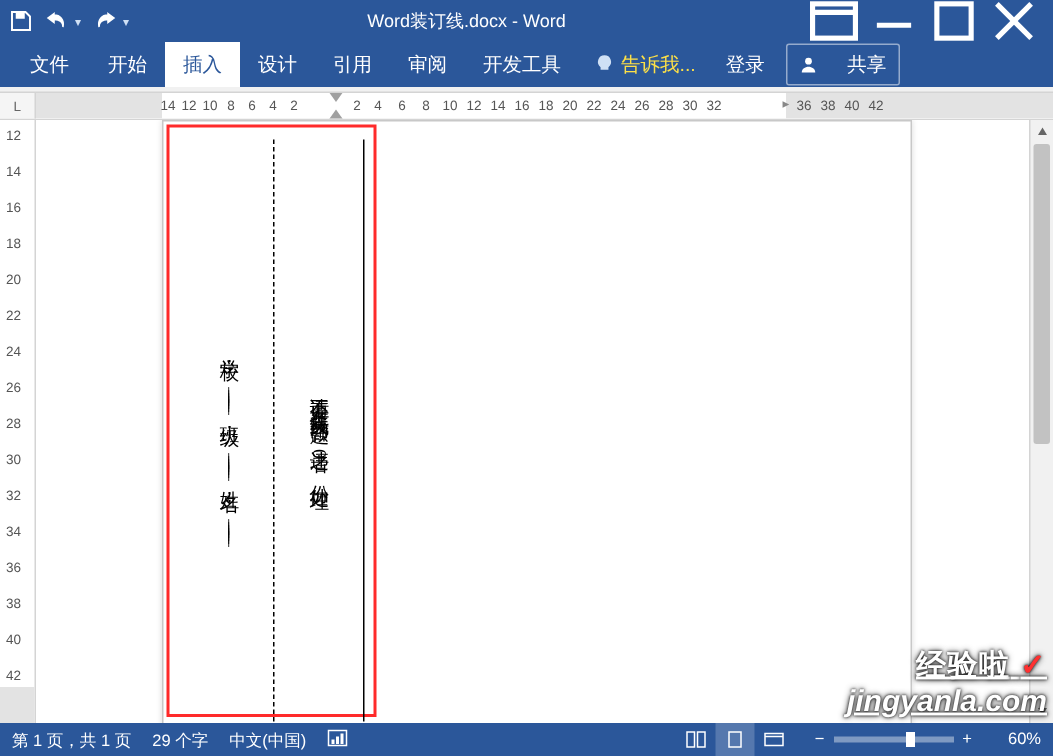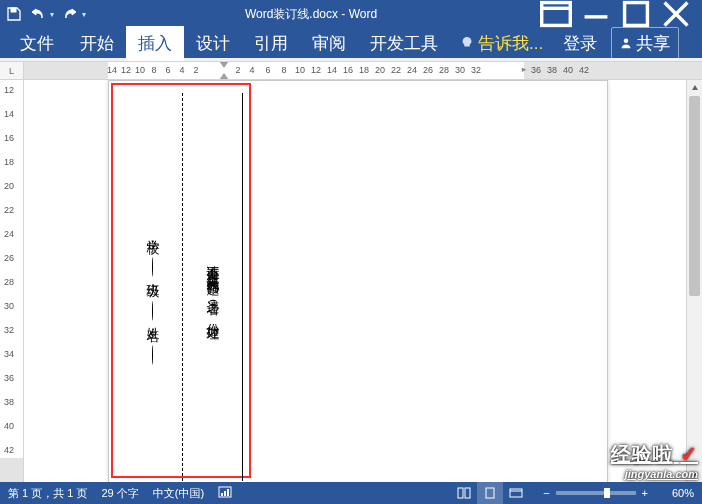--- a/index.html
+++ b/index.html
@@ -28,35 +28,35 @@
   .win-controls { display: flex; align-items:center; gap: 0; }
   .win-btn { width: 40px; height: 28px; display:flex; align-items:center; justify-content:center; }
   .win-btn svg { stroke:#fff; fill:none; stroke-width:1.2; }
 
   
   .ribbon-tabs {
     background: #2b579a;
     height: 30px;
     display: flex; align-items:center;
     padding-left: 6px;
-    color:#fff; font-size:17px;
+    color:#fff; font-size:13px;
   }
   .tab {
     padding: 6px 12px;
     cursor: default;
   }
   .tab.active {
     background:#fff; color:#2b579a;
     font-weight:500;
   }
   .tab.file { padding-left:14px; padding-right:14px; }
   .tell-me { display:flex; align-items:center; gap:4px; padding: 6px 10px; color:#fde047; }
   .tell-me svg { width:14px; height:14px; fill:#cfe0f5;}
   .login { padding:6px 10px; }
-  .share { padding:4px 8px; margin-left:4px; border:1px solid rgba(255,255,255,.5); border-radius:2px; display:flex; align-items:center; gap:4px;}
+  .share { padding:4px 8px; margin-left:4px; border:1px solid rgba(255,255,255,.5); border-radius:2px; display:flex; align-items:center; gap:20px;}
   .share svg{width:12px;height:12px;fill:#fff;}
 
   
   .ribbon-strip {
     background:#f1f1f1; height:4px; border-bottom:1px solid #d4d4d4;
   }
 
   
   .ruler-row {
     display:flex; height:18px; background:#fff; border-bottom:1px solid #d4d4d4;
@@ -150,21 +150,21 @@
   
   .watermark {
     position:absolute; right:4px; bottom:24px;
     color:#fff; text-align:right;
     text-shadow:0 0 4px rgba(0,0,0,.8),0 0 2px #000;
     font-weight:bold;
     text-decoration:underline;
   }
   .watermark .cn{font-size:20px; letter-spacing:1px;}
   .watermark .cn .chk{color:#ff3030;}
-  .watermark .url{font-size:11px; font-style:italic;}
+  .watermark .url{font-size:20px; font-style:italic;}
 </style>
 </head>
 <body>
 
 <div class="titlebar">
   <div class="qat">
     <span class="ico">
       <svg viewBox="0 0 16 16">
           <path d="M2 2h9l3 3v9H2z" fill="none" stroke="#fff" stroke-width="1.3"></path>
           <rect x="5" y="2" width="5" height="4" fill="#fff"></rect>

